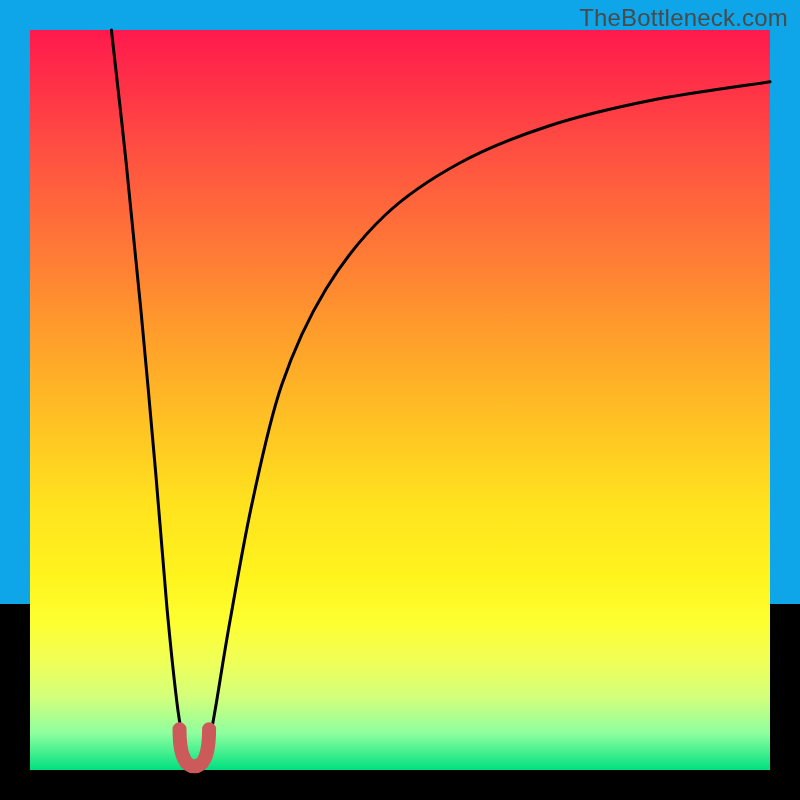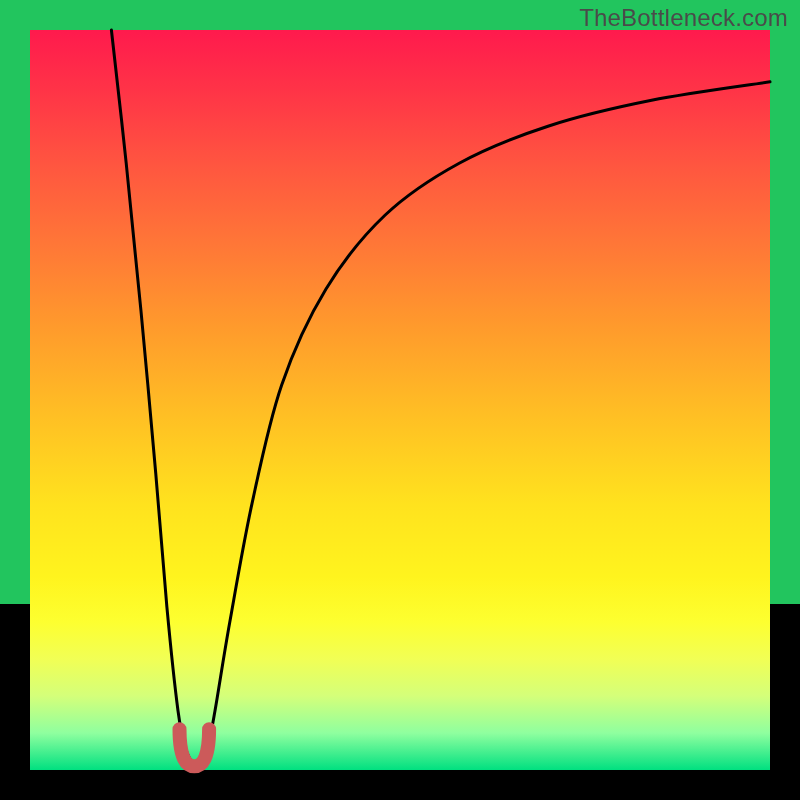--- a/index.html
+++ b/index.html
@@ -10,21 +10,21 @@
     overflow: hidden;
     background: #000;
     font-family: Arial, Helvetica, sans-serif;
   }
   .frame {
     position: absolute;
     left: 0;
     top: 0;
     width: 800px;
     height: 604px;
-    background: #22c55e;
+    background: #0ea5e9;
   }
   .plot {
     position: absolute;
     left: 30px;
     top: 30px;
     width: 740px;
     height: 740px;
     background: linear-gradient(to bottom,
       #ff1a4d 0%,
       #ff3347 8%,

